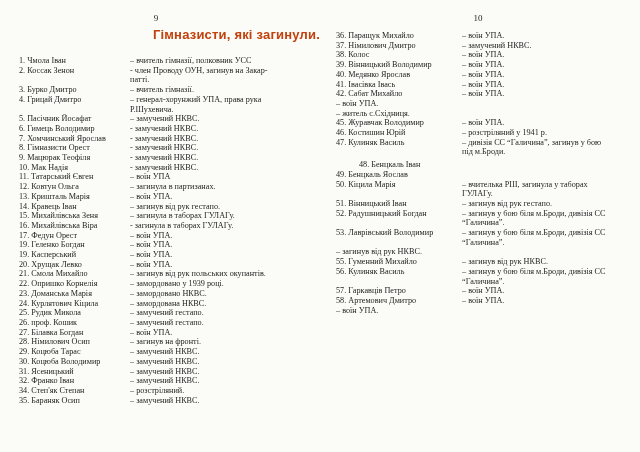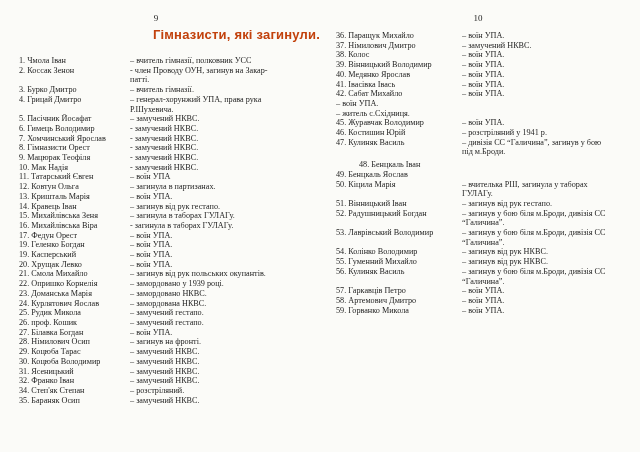--- a/index.html
+++ b/index.html
@@ -164,21 +164,21 @@
           <span class="num-name"><span class="num">22.</span> <span class="name">Опришко Корнелія</span></span>
           <span class="desc">– замордовано у 1939 році.</span>
         </div>
 
         <div class="entry">
           <span class="num-name"><span class="num">23.</span> <span class="name">Доманська Марія</span></span>
           <span class="desc">– замордовано НКВС.</span>
         </div>
 
         <div class="entry">
-          <span class="num-name"><span class="num">24.</span> <span class="name">Курлятович Яослав</span></span>
+          <span class="num-name"><span class="num">24.</span> <span class="name">Курлятович Кіцила</span></span>
           <span class="desc">– замордована НКВС.</span>
         </div>
 
         <div class="entry">
           <span class="num-name"><span class="num">25.</span> <span class="name">Рудик Микола</span></span>
           <span class="desc">– замучений гестапо.</span>
         </div>
 
         <div class="entry">
           <span class="num-name"><span class="num">26.</span> <span class="name">проф. Кошик</span></span>
@@ -318,21 +318,20 @@
 “Галичина”.</span>
         </div>
 
         <div class="entry">
           <span class="num-name"><span class="num">53.</span> <span class="name">Лаврівський Володимир</span></span>
           <span class="desc">– загинув у бою біля м.Броди, дивізія СС
 “Галичина”.</span>
         </div>
 
         <div class="entry">
-          <span class="num-name"><span class="num">54.</span> <span class="name">Колінко Володимир</span></span>
           <span class="desc">– загинув від рук НКВС.</span>
         </div>
 
         <div class="entry">
           <span class="num-name"><span class="num">55.</span> <span class="name">Гуменний Михайло</span></span>
           <span class="desc">– загинув від рук НКВС.</span>
         </div>
 
         <div class="entry">
           <span class="num-name"><span class="num">56.</span> <span class="name">Кулиняк Василь</span></span>
@@ -344,19 +343,18 @@
           <span class="num-name"><span class="num">57.</span> <span class="name">Гаркавців Петро</span></span>
           <span class="desc">– воїн УПА.</span>
         </div>
 
         <div class="entry">
           <span class="num-name"><span class="num">58.</span> <span class="name">Артемович Дмитро</span></span>
           <span class="desc">– воїн УПА.</span>
         </div>
 
         <div class="entry">
-          <span class="num-name"><span class="num">59.</span> <span class="name">Горванко Микола</span></span>
           <span class="desc">– воїн УПА.</span>
         </div>
       </div>
   </section>
 
 </div>
 
 </body></html>

